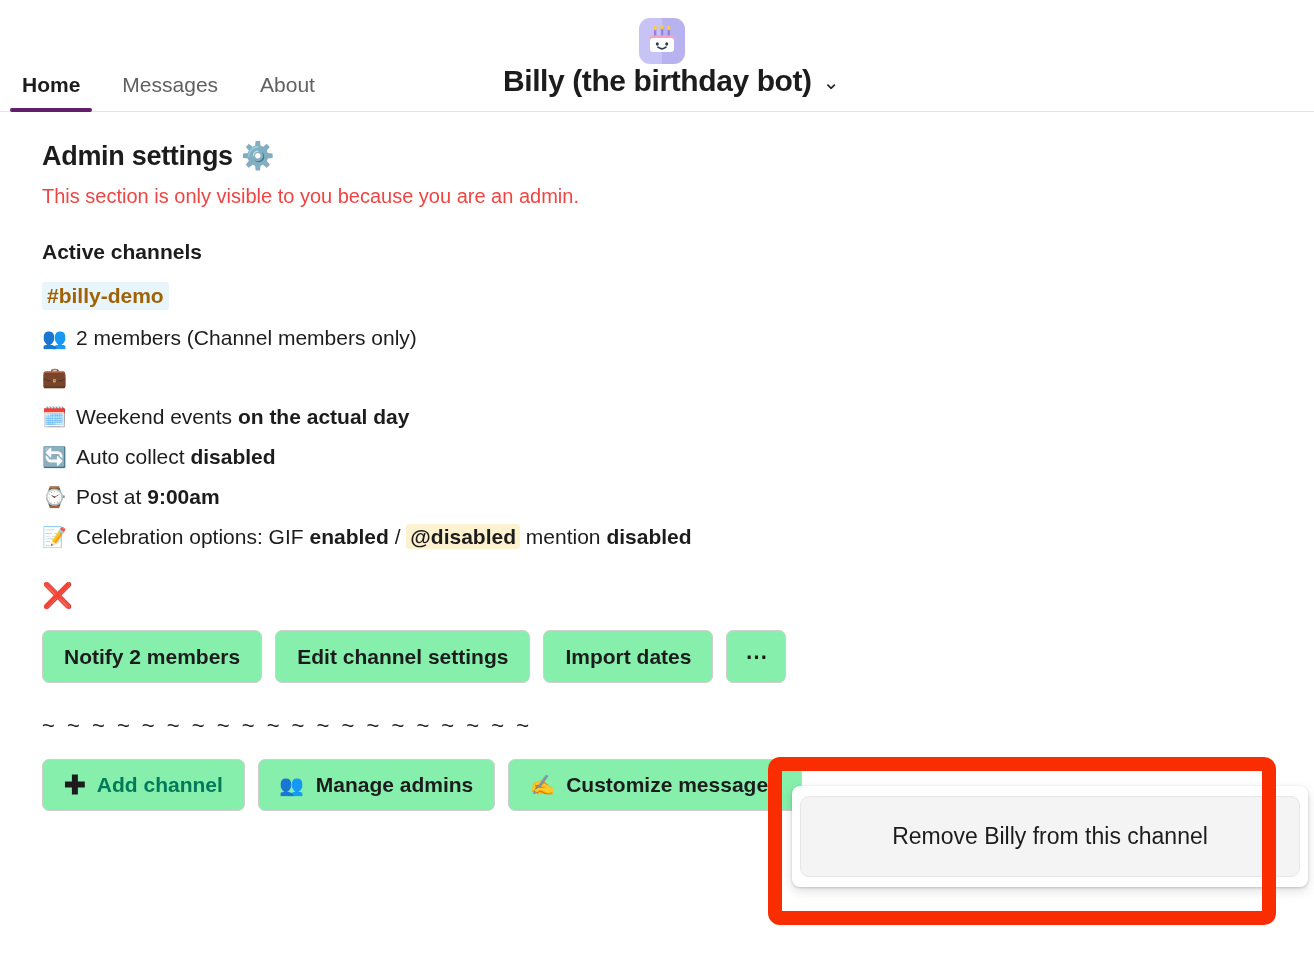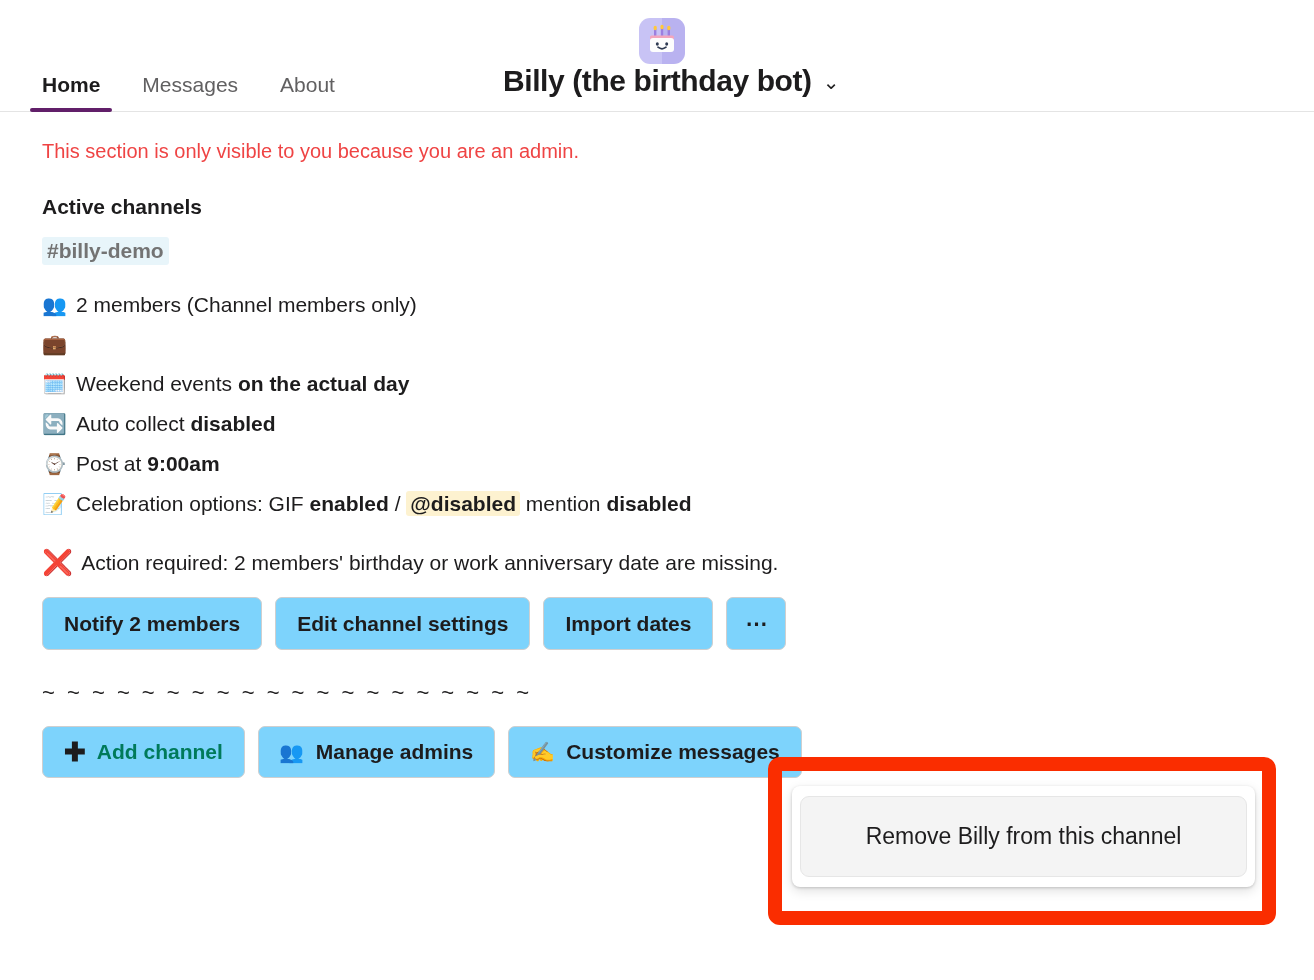--- a/index.html
+++ b/index.html
@@ -51,21 +51,21 @@
     color: #1d1c1d;
     display: inline-block;
     transform: translateY(-2px);
   }
 
   
   .tabbar {
     display: flex;
     align-items: flex-end;
     border-bottom: 1px solid #e4e4e4;
-    padding-left: 42px;
+    padding-left: 22px;
     height: 58px;
     box-sizing: border-box;
     gap: 0;
   }
   .tab {
     position: relative;
     font-size: 21px;
     color: #616061;
     padding: 0 12px 14px 12px;
     margin-right: 18px;
@@ -110,25 +110,25 @@
     font-size: 21px;
     font-weight: bold;
     margin: 0 0 18px 0;
   }
 
   
   .channel-link {
     display: inline-block;
     font-size: 21px;
     font-weight: bold;
-    color: #737373;
+    color: #a16207;
     background: #e8f5fa;
     padding: 2px 5px;
     border-radius: 3px;
-    margin-bottom: 20px;
+    margin-bottom: 8px;
     cursor: pointer;
   }
   .detail-list {
     list-style: none;
     margin: 0;
     padding: 0;
   }
   .detail-row {
     display: flex;
     align-items: baseline;
@@ -169,21 +169,21 @@
 
   
   .btn-row {
     display: flex;
     align-items: stretch;
     gap: 13px;
   }
   .btn {
     border: 1px solid #cfcfcf;
     border-radius: 7px;
-    background: #7dd3fc;
+    background: #86efac;
     font-family: "Liberation Sans", sans-serif;
     font-size: 21px;
     font-weight: bold;
     color: #1d1c1d;
     padding: 13px 21px;
     cursor: pointer;
     white-space: nowrap;
     display: flex;
     align-items: center;
     gap: 11px;
@@ -215,21 +215,21 @@
     color: #1d1c1d;
     margin: 30px 0 20px 0;
     white-space: nowrap;
   }
 
   
   .popover {
     position: absolute;
     left: 792px;
     top: 786px;
-    width: 463px;
+    width: 516px;
     background: #ffffff;
     border-radius: 8px;
     box-shadow: 0 1px 3px rgba(0,0,0,0.18), 0 4px 12px rgba(0,0,0,0.12);
     padding: 10px 8px;
     box-sizing: border-box;
     z-index: 30;
   }
   .popover-item {
     background: #f4f4f4;
     border: 1px solid #e6e6e6;
@@ -294,20 +294,24 @@
   <div class="tab">
     <span>Messages</span>
   </div>
   <div class="tab">
     <span>About</span>
   </div>
 </div>
 
 <div class="content">
 
+  <h1 class="section-title">
+    <span>Admin settings</span>
+    <span>⚙️</span>
+  </h1>
 
   <p class="section-note">This section is only visible to you because you are an admin.</p>
 
   <h2 class="subsection-title">Active channels</h2>
 
   <div class="channel-link">#billy-demo</div>
 
   <ul class="detail-list" id="detail-list">
       <li class="detail-row">
         <span class="detail-emoji">👥</span>
@@ -329,21 +333,20 @@
         <span class="detail-text"><span>Post at </span><b>9:00am</b></span>
       </li>
       <li class="detail-row">
         <span class="detail-emoji">📝</span>
         <span class="detail-text"><span>Celebration options: GIF </span><b>enabled</b><span> / </span><span class="mention">@disabled</span><span> mention </span><b>disabled</b></span>
       </li>
     </ul>
 
   <div class="action-required">
     <span class="xmark">❌</span>
-    <span>Action required: 2 members' birthday or work anniversary date are missing.</span>
   </div>
 
   <div class="btn-row">
     <button class="btn">
       <span>Notify 2 members</span>
     </button>
     <button class="btn">
       <span>Edit channel settings</span>
     </button>
     <button class="btn">

